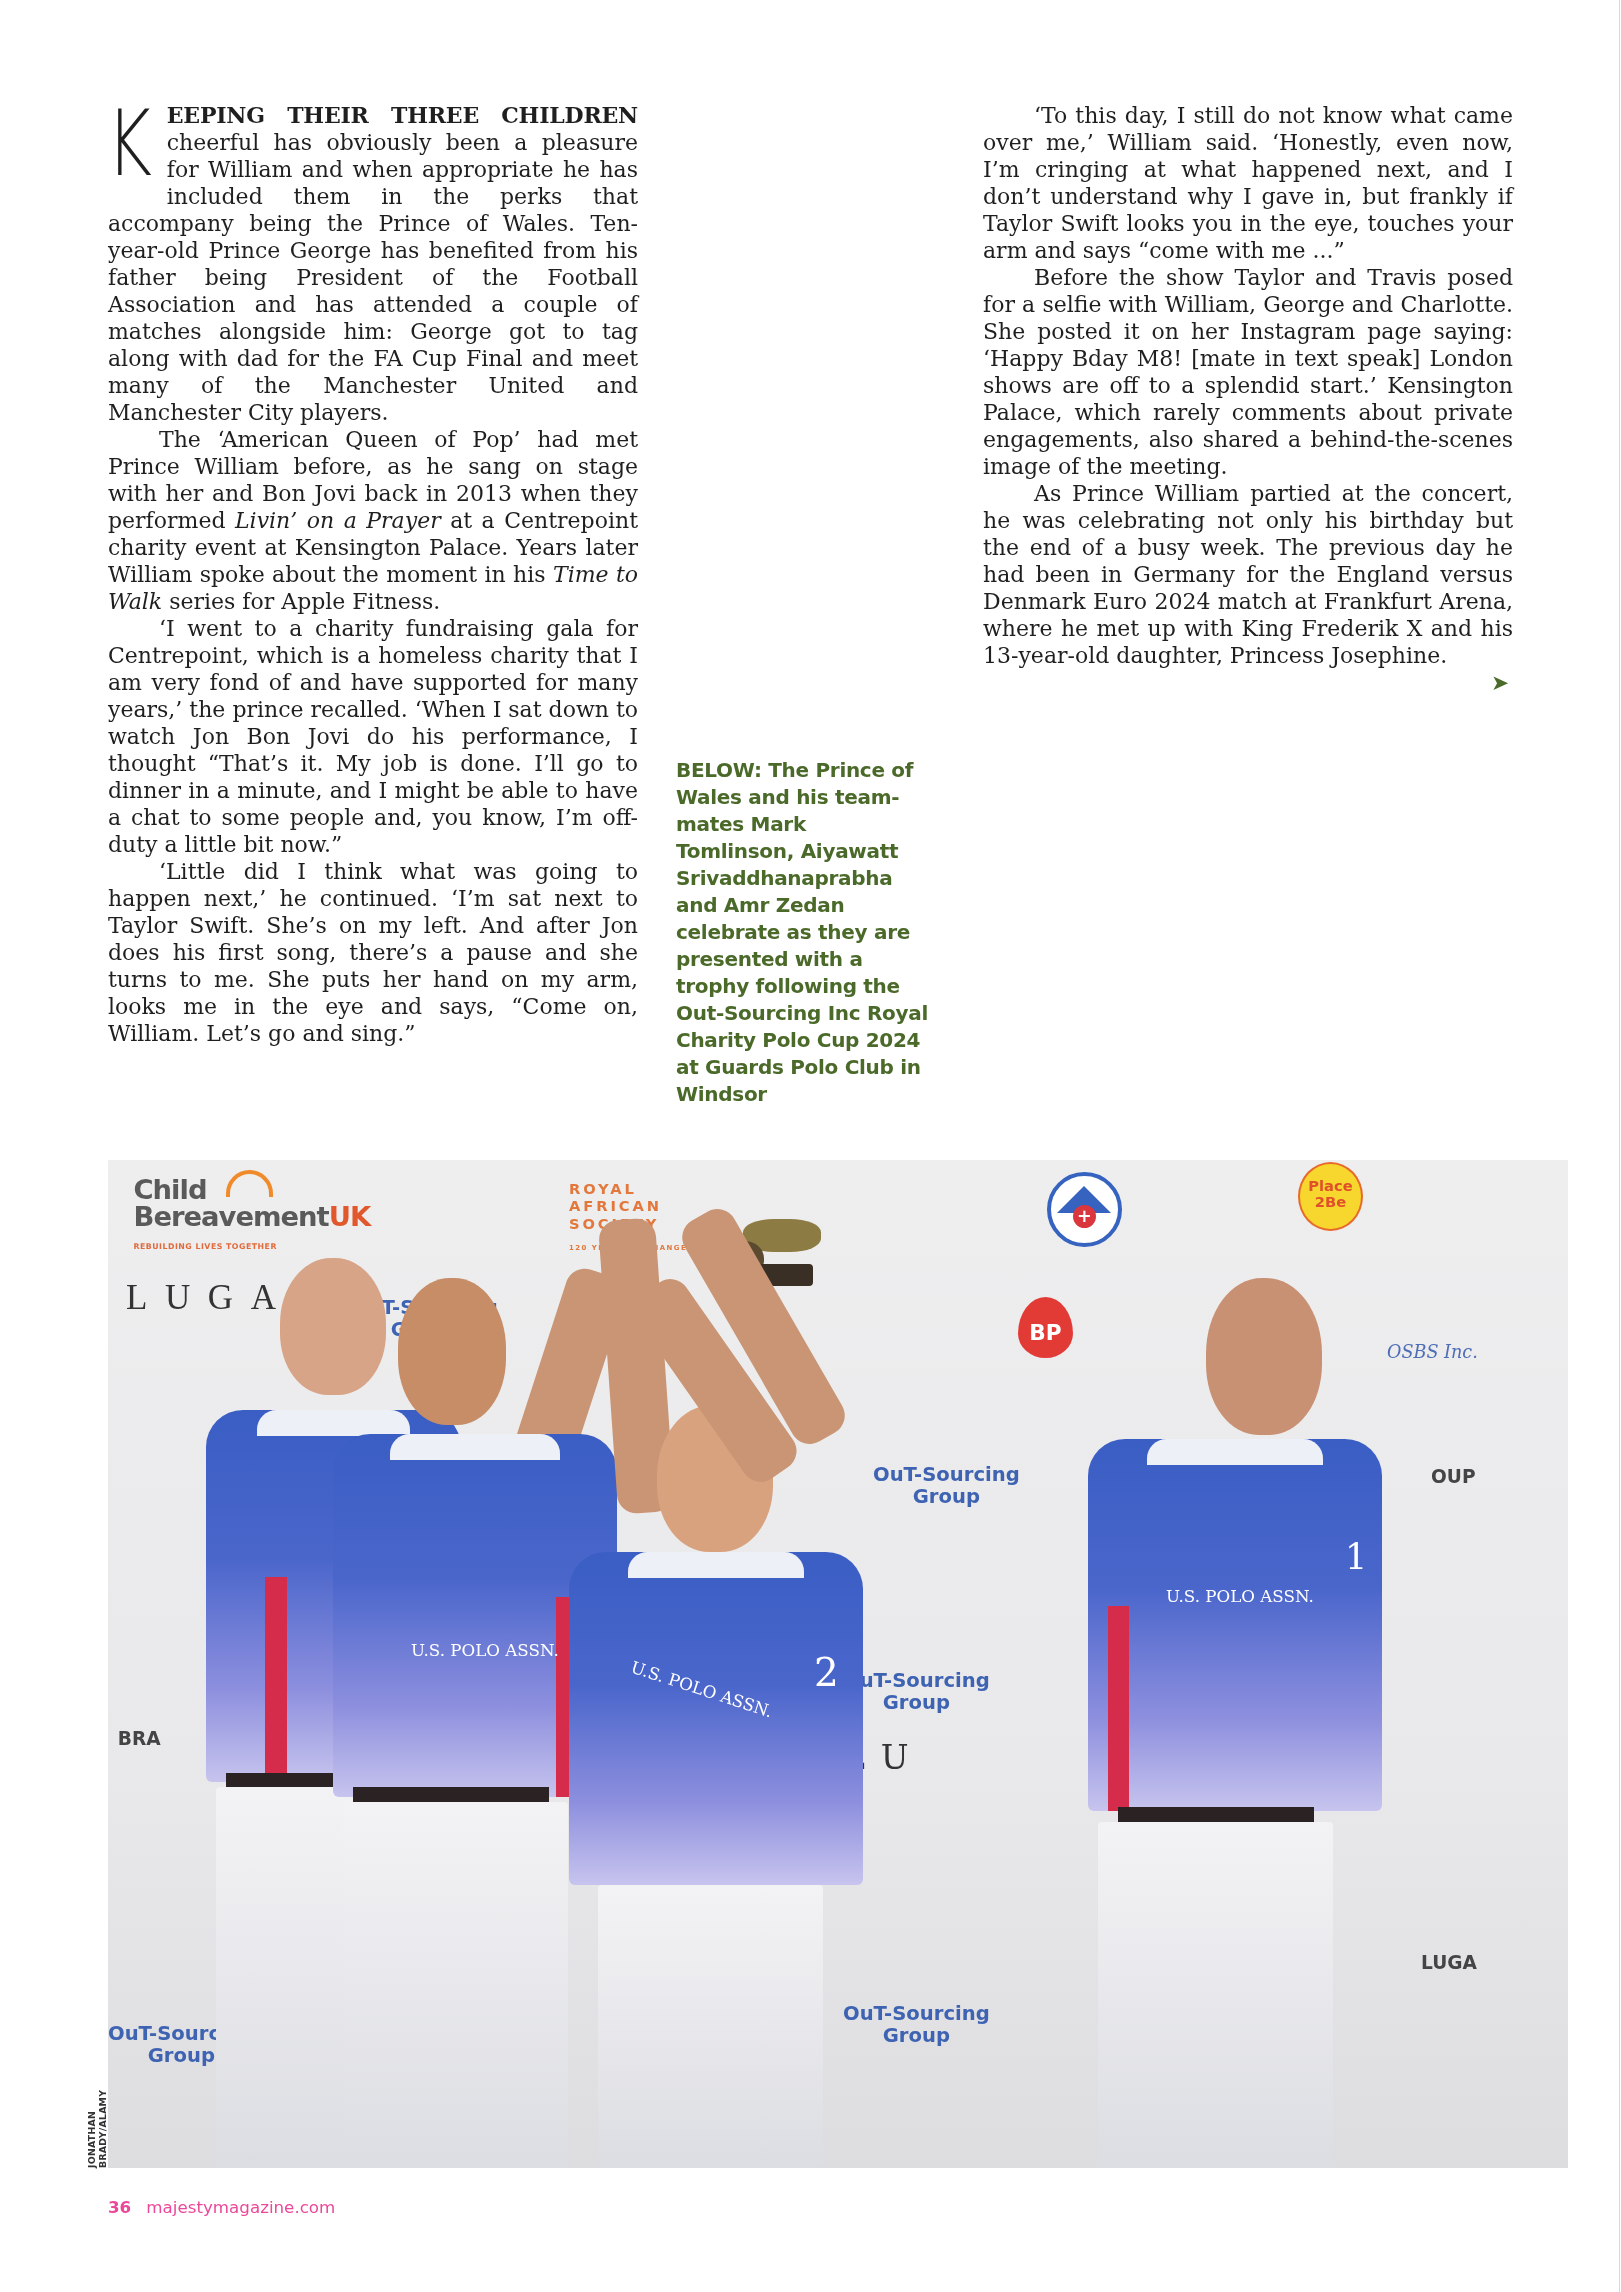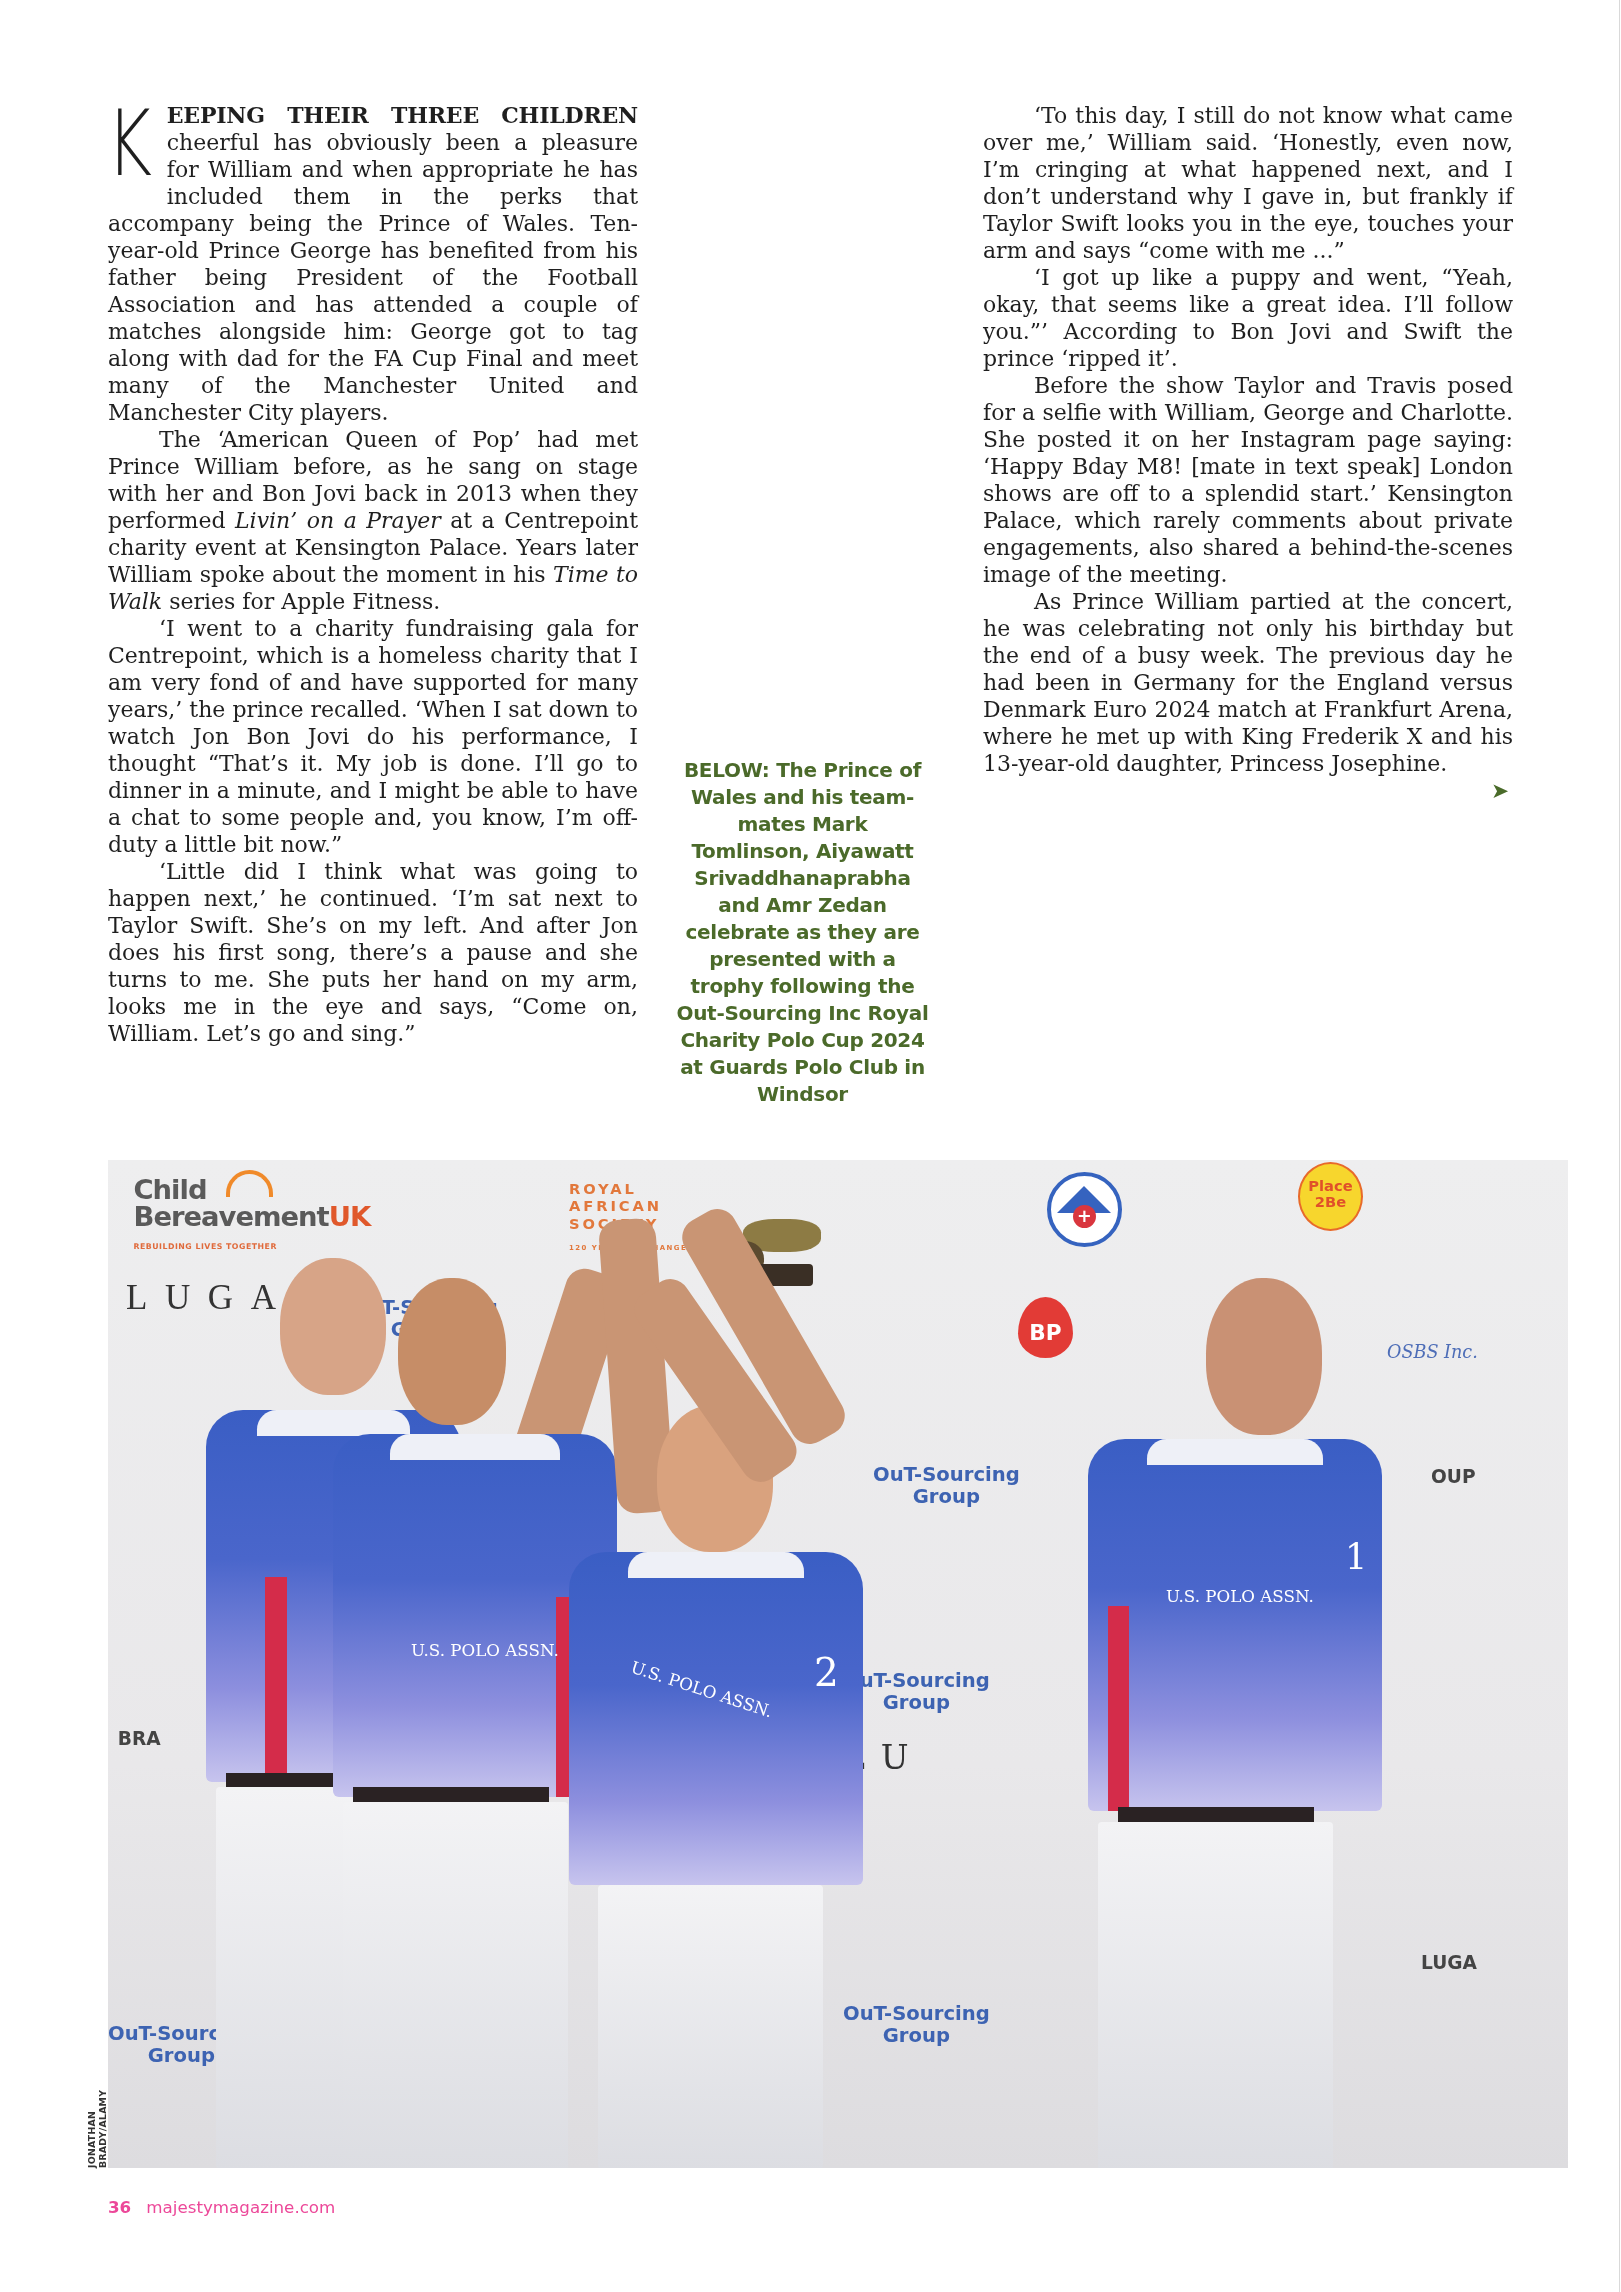--- a/index.html
+++ b/index.html
@@ -15,21 +15,21 @@
   .col p.first { text-indent: 0; }
   .col em { font-style: italic; }
 
   .dropcap { float: left; font-family: "DejaVu Sans", "Liberation Sans", sans-serif; font-weight: 200;
              font-size: 90px; line-height: 76px; height: 78px; margin: 3.9px 9.8px 0 -2px; color: #1f1f1f;
              transform: scaleX(0.78); transform-origin: left top; width: 51px; }
   .leadin { font-weight: bold; letter-spacing: -0.2px; }
 
   .arrow { color: #4a6b2a; float: right; font-family: "DejaVu Sans", sans-serif; font-size: 21.6px; margin-right: 3.9px; }
 
-  .caption { position: absolute; left: 676px; top: 757px; width: 253px; text-align: center;
+  .caption { position: absolute; left: 676px; top: 757px; width: 253px; text-align: left;
              font-family: "DejaVu Sans", "Liberation Sans", sans-serif; font-weight: bold;
              font-size: 20px; line-height: 27px; color: #4b6a2a; letter-spacing: -0.3px; }
 
   .photo { position: absolute; left: 108px; top: 1160px; width: 1460px; height: 1008px; overflow: hidden;
            background: linear-gradient(180deg, #eeeeef 0%, #e9e8ea 60%, #dddcdf 100%); }
   .credit { position: absolute; left: 86px; top: 2168px; transform: rotate(-90deg); transform-origin: left top;
             font-family: "DejaVu Sans", sans-serif; font-weight: bold; font-size: 9.3px; letter-spacing: 0.3px; color: #333; width: 137px; }
 
   .footer { position: absolute; left: 108px; top: 2197px; font-family: "DejaVu Sans", "Liberation Sans", sans-serif;
             font-size: 16.7px; color: #ec4899; }
@@ -79,21 +79,20 @@
     </p>
     <p><span>The ‘American Queen of Pop’ had met Prince William before, as he sang on stage with her and Bon Jovi back in 2013 when they performed </span><em>Livin’ on a Prayer</em><span> at a Centrepoint charity event at Kensington Palace. Years later William spoke about the moment in his </span><em>Time to Walk</em><span> series for Apple Fitness.</span></p>
     <p>‘I went to a charity fundraising gala for Centrepoint, which is a homeless charity that I am very fond of and have supported for many years,’ the prince recalled. ‘When I sat down to watch Jon Bon Jovi do his performance, I thought “That’s it. My job is done. I’ll go to dinner in a minute, and I might be able to have a chat to some people and, you know, I’m off-duty a little bit now.”</p>
     <p>‘Little did I think what was going to happen next,’ he continued. ‘I’m sat next to Taylor Swift. She’s on my left. And after Jon does his first song, there’s a pause and she turns to me. She puts her hand on my arm, looks me in the eye and says, “Come on, William. Let’s go and sing.”</p>
   </div>
 
   <div class="caption">BELOW: The Prince of Wales and his team-mates Mark Tomlinson, Aiyawatt Srivaddhanaprabha and Amr Zedan celebrate as they are presented with a trophy following the Out-Sourcing Inc Royal Charity Polo Cup 2024 at Guards Polo Club in Windsor</div>
 
   <div class="col col2">
     <p>‘To this day, I still do not know what came over me,’ William said. ‘Honestly, even now, I’m cringing at what happened next, and I don’t understand why I gave in, but frankly if Taylor Swift looks you in the eye, touches your arm and says “come with me ...”</p>
-    <p>‘I got up like a puppy and went, “Yeah, okay, that seems like a great idea. I’ll follow you.”’ According to Bon Jovi and Swift the prince ‘ripped it’.</p>
     <p>Before the show Taylor and Travis posed for a selfie with William, George and Charlotte. She posted it on her Instagram page saying: ‘Happy Bday M8! [mate in text speak] London shows are off to a splendid start.’ Kensington Palace, which rarely comments about private engagements, also shared a behind-the-scenes image of the meeting.</p>
     <p><span>As Prince William partied at the concert, he was celebrating not only his birthday but the end of a busy week. The previous day he had been in Germany for the England versus Denmark Euro 2024 match at Frankfurt Arena, where he met up with King Frederik X and his 13-year-old daughter, Princess Josephine.</span><span class="arrow">➤</span></p>
   </div>
 
   <div class="photo">
 
     <div class="logo cb-child">
       <span>Child</span><br>
       <span>Bereavement</span><span class="uk">UK</span>
       <span class="tag">REBUILDING LIVES TOGETHER</span>

